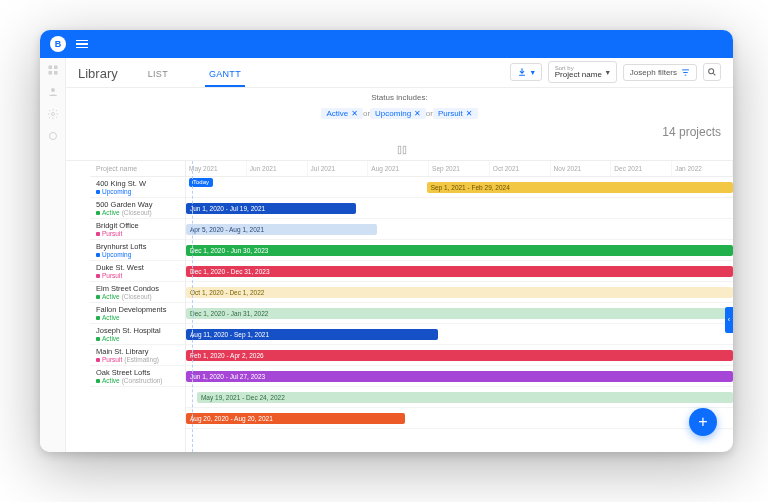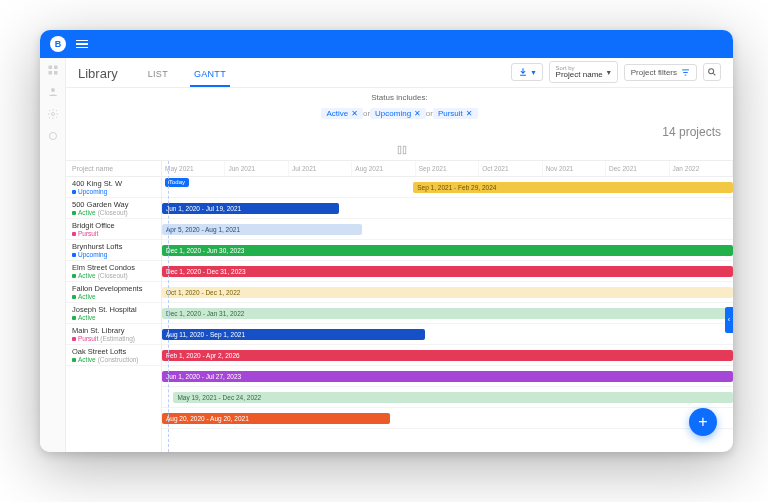--- a/index.html
+++ b/index.html
@@ -20,21 +20,21 @@
 .tab.active { color: #0d6efd; border-bottom: 2px solid #0d6efd; }
 .hdr-spacer { flex: 1; }
 .hdr-ctrl { display: flex; align-items: center; gap: 6px; margin-bottom: 4px; }
 .hdr-ctrl .btn { border: 1px solid #ddd; background: #fff; border-radius: 3px; padding: 3px 6px; font-size: 8px; color: #555; display: flex; align-items: center; gap: 4px; cursor: pointer; }
 .filters-row { padding: 5px 12px; display: flex; align-items: center; gap: 6px; border-bottom: 1px solid #eee; flex-direction: column; }
 .fr-label { font-size: 8px; color: #666; }
 .chip { background: #eef4ff; color: #0d6efd; border-radius: 2px; padding: 1px 5px; font-size: 8px; display: inline-flex; align-items: center; gap: 3px; }
 .chip .x { font-size: 8px; }
 .or { font-size: 8px; color: #999; }
 .fr-count { margin-left: auto; font-size: 12px; color: #888; }
-.gantt { flex: 1; display: flex; overflow: hidden; position: relative; }
+.gantt { flex: 1; display: flex; overflow: hidden; position: relative; margin-left: 24px; }
 .namecol { width: 96px; border-right: 1px solid #eee; overflow: hidden; }
 .namecol-hd { height: 16px; border-bottom: 1px solid #eee; font-size: 7px; color: #aaa; display: flex; align-items: center; padding: 0 6px; }
 .prow { height: 21px; border-bottom: 1px solid #f3f3f3; padding: 2px 6px; display: flex; flex-direction: column; justify-content: center; }
 .pname { font-size: 7.5px; color: #333; white-space: nowrap; overflow: hidden; text-overflow: ellipsis; }
 .ptag { font-size: 6.5px; display: flex; align-items: center; gap: 2px; }
 .dot { width: 4px; height: 4px; border-radius: 1px; display: inline-block; }
 .chartcol { flex: 1; overflow: hidden; position: relative; }
 .months { height: 16px; border-bottom: 1px solid #eee; display: flex; position: relative; }
 .mcell { font-size: 6.5px; color: #aaa; border-right: 1px solid #f6f6f6; display: flex; align-items: center; padding-left: 3px; }
 .rows { position: relative; }
@@ -80,41 +80,41 @@
             <path d="M12 2v3M12 19v3M4.2 4.2l2 2M17.8 17.8l2 2M2 12h3M19 12h3M4.2 19.8l2-2M17.8 6.2l2-2"></path>
           </svg>
       <svg class="ic" viewBox="0 0 24 24" fill="none" stroke="#888" stroke-width="2">
             <circle cx="12" cy="12" r="7"></circle>
           </svg>
     </div>
 
     <div class="main">
       <div class="hdr">
         <div class="hdr-title">Library</div>
-        <div id="tabs" style="display: flex; gap: 18px;">
+        <div id="tabs" style="display: flex; gap: 33px;">
               <div class="tab">LIST</div>
               <div class="tab active">GANTT</div>
             </div>
         <div class="hdr-spacer"></div>
         <div class="hdr-ctrl">
           <div class="btn">
             <svg width="10" height="10" viewBox="0 0 24 24" fill="none" stroke="#0d6efd" stroke-width="2.5">
                   <path d="M12 3v12M7 10l5 5 5-5M5 20h14"></path>
                 </svg>
             <span style="color:#0d6efd">▾</span>
           </div>
           <div class="btn">
             <div class="sortbox">
               <span class="s1">Sort by</span>
               <span class="s2">Project name</span>
             </div>
             <span>▾</span>
           </div>
           <div class="btn">
-            <span>Project filters</span>
+            <span>Joseph filters</span>
             <svg width="9" height="9" viewBox="0 0 24 24" fill="none" stroke="#0d6efd" stroke-width="2.5">
                   <path d="M3 5h18M6 12h12M10 19h4"></path>
                 </svg>
           </div>
           <div class="btn" style="padding:3px">
             <svg width="10" height="10" viewBox="0 0 24 24" fill="none" stroke="#666" stroke-width="2.5">
                   <circle cx="10" cy="10" r="6"></circle>
                   <path d="M20 20l-5-5"></path>
                 </svg>
           </div>
@@ -155,20 +155,27 @@
                   <div class="ptag">
                     <span class="dot" style="background:#e83e8c"></span>
                     <span style="color:#e83e8c">Pursuit</span>
                   </div>
                 </div>
                 <div class="prow">
                   <div class="pname">Brynhurst Lofts</div>
                   <div class="ptag">
                     <span class="dot" style="background:#0d6efd"></span>
                     <span style="color:#0d6efd">Upcoming</span>
+                  </div>
+                </div>
+                <div class="prow">
+                  <div class="pname">Duke St. West</div>
+                  <div class="ptag">
+                    <span class="dot" style="background:#e83e8c"></span>
+                    <span style="color:#e83e8c">Pursuit</span>
                   </div>
                 </div>
                 <div class="prow">
                   <div class="pname">Elm Street Condos</div>
                   <div class="ptag">
                     <span class="dot" style="background:#21b04b"></span>
                     <span style="color:#21b04b">Active</span> 
                     <span style="color:#aaa">(Closeout)</span>
                   </div>
                 </div>

